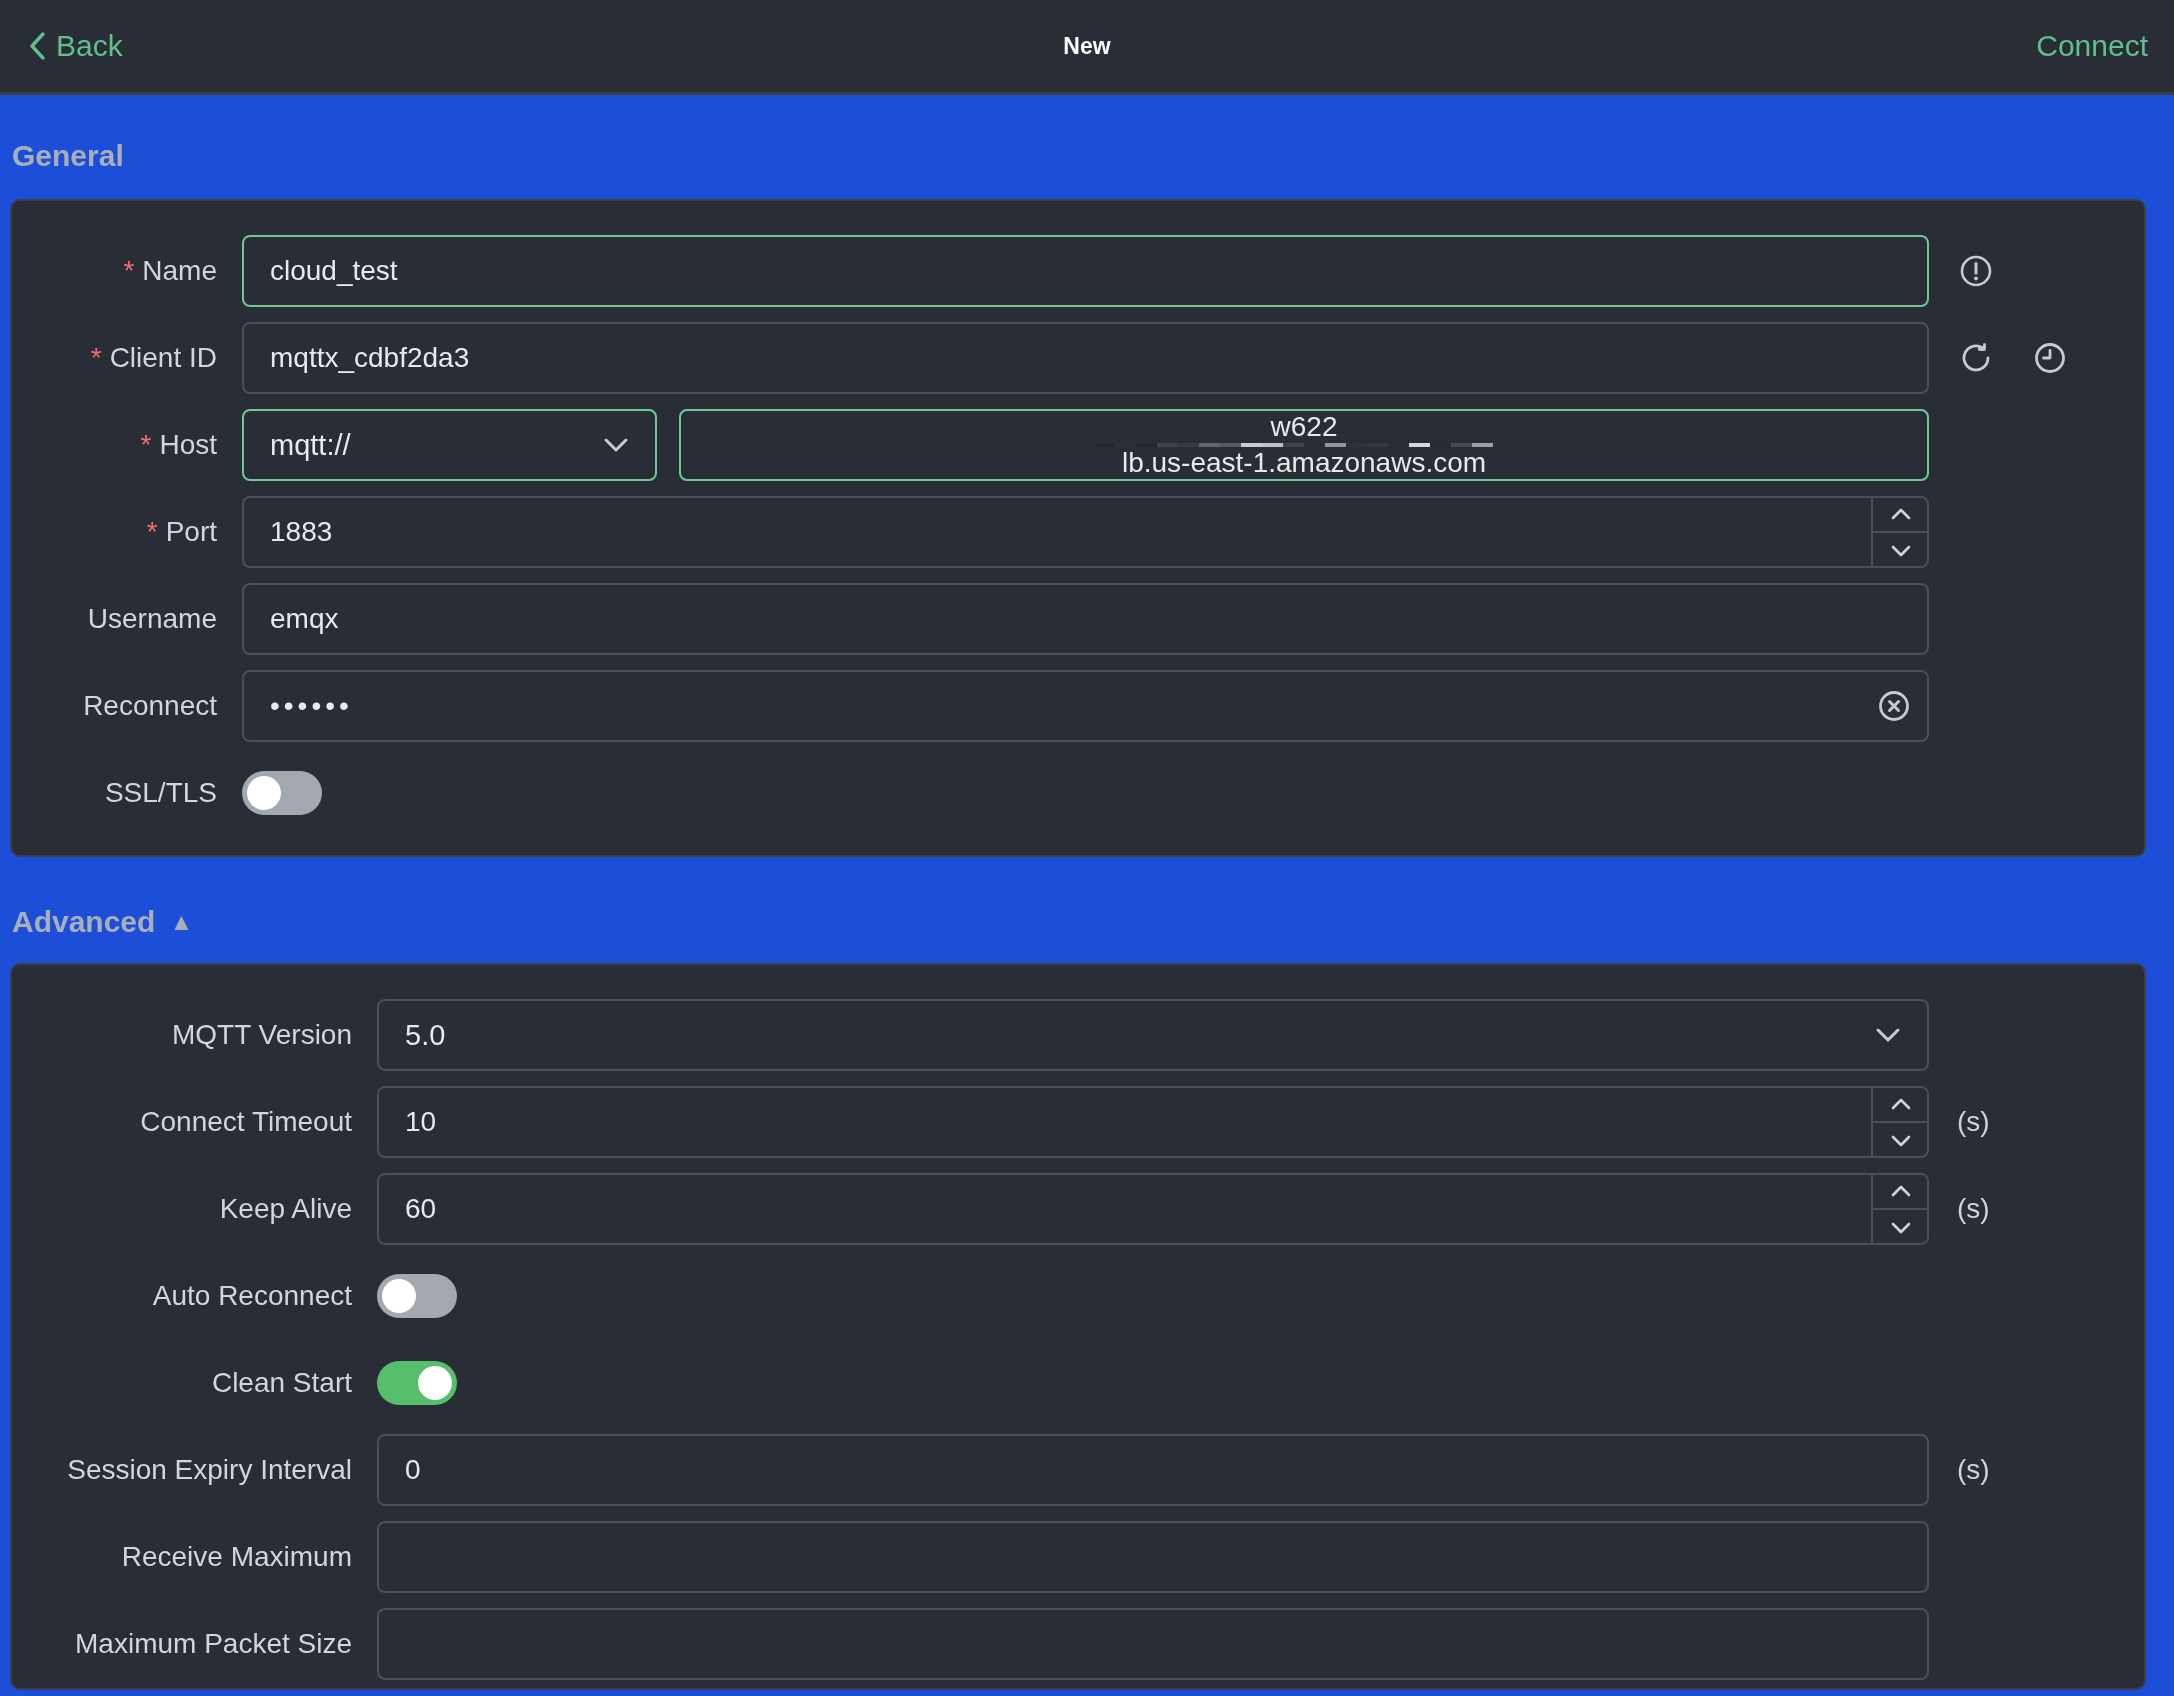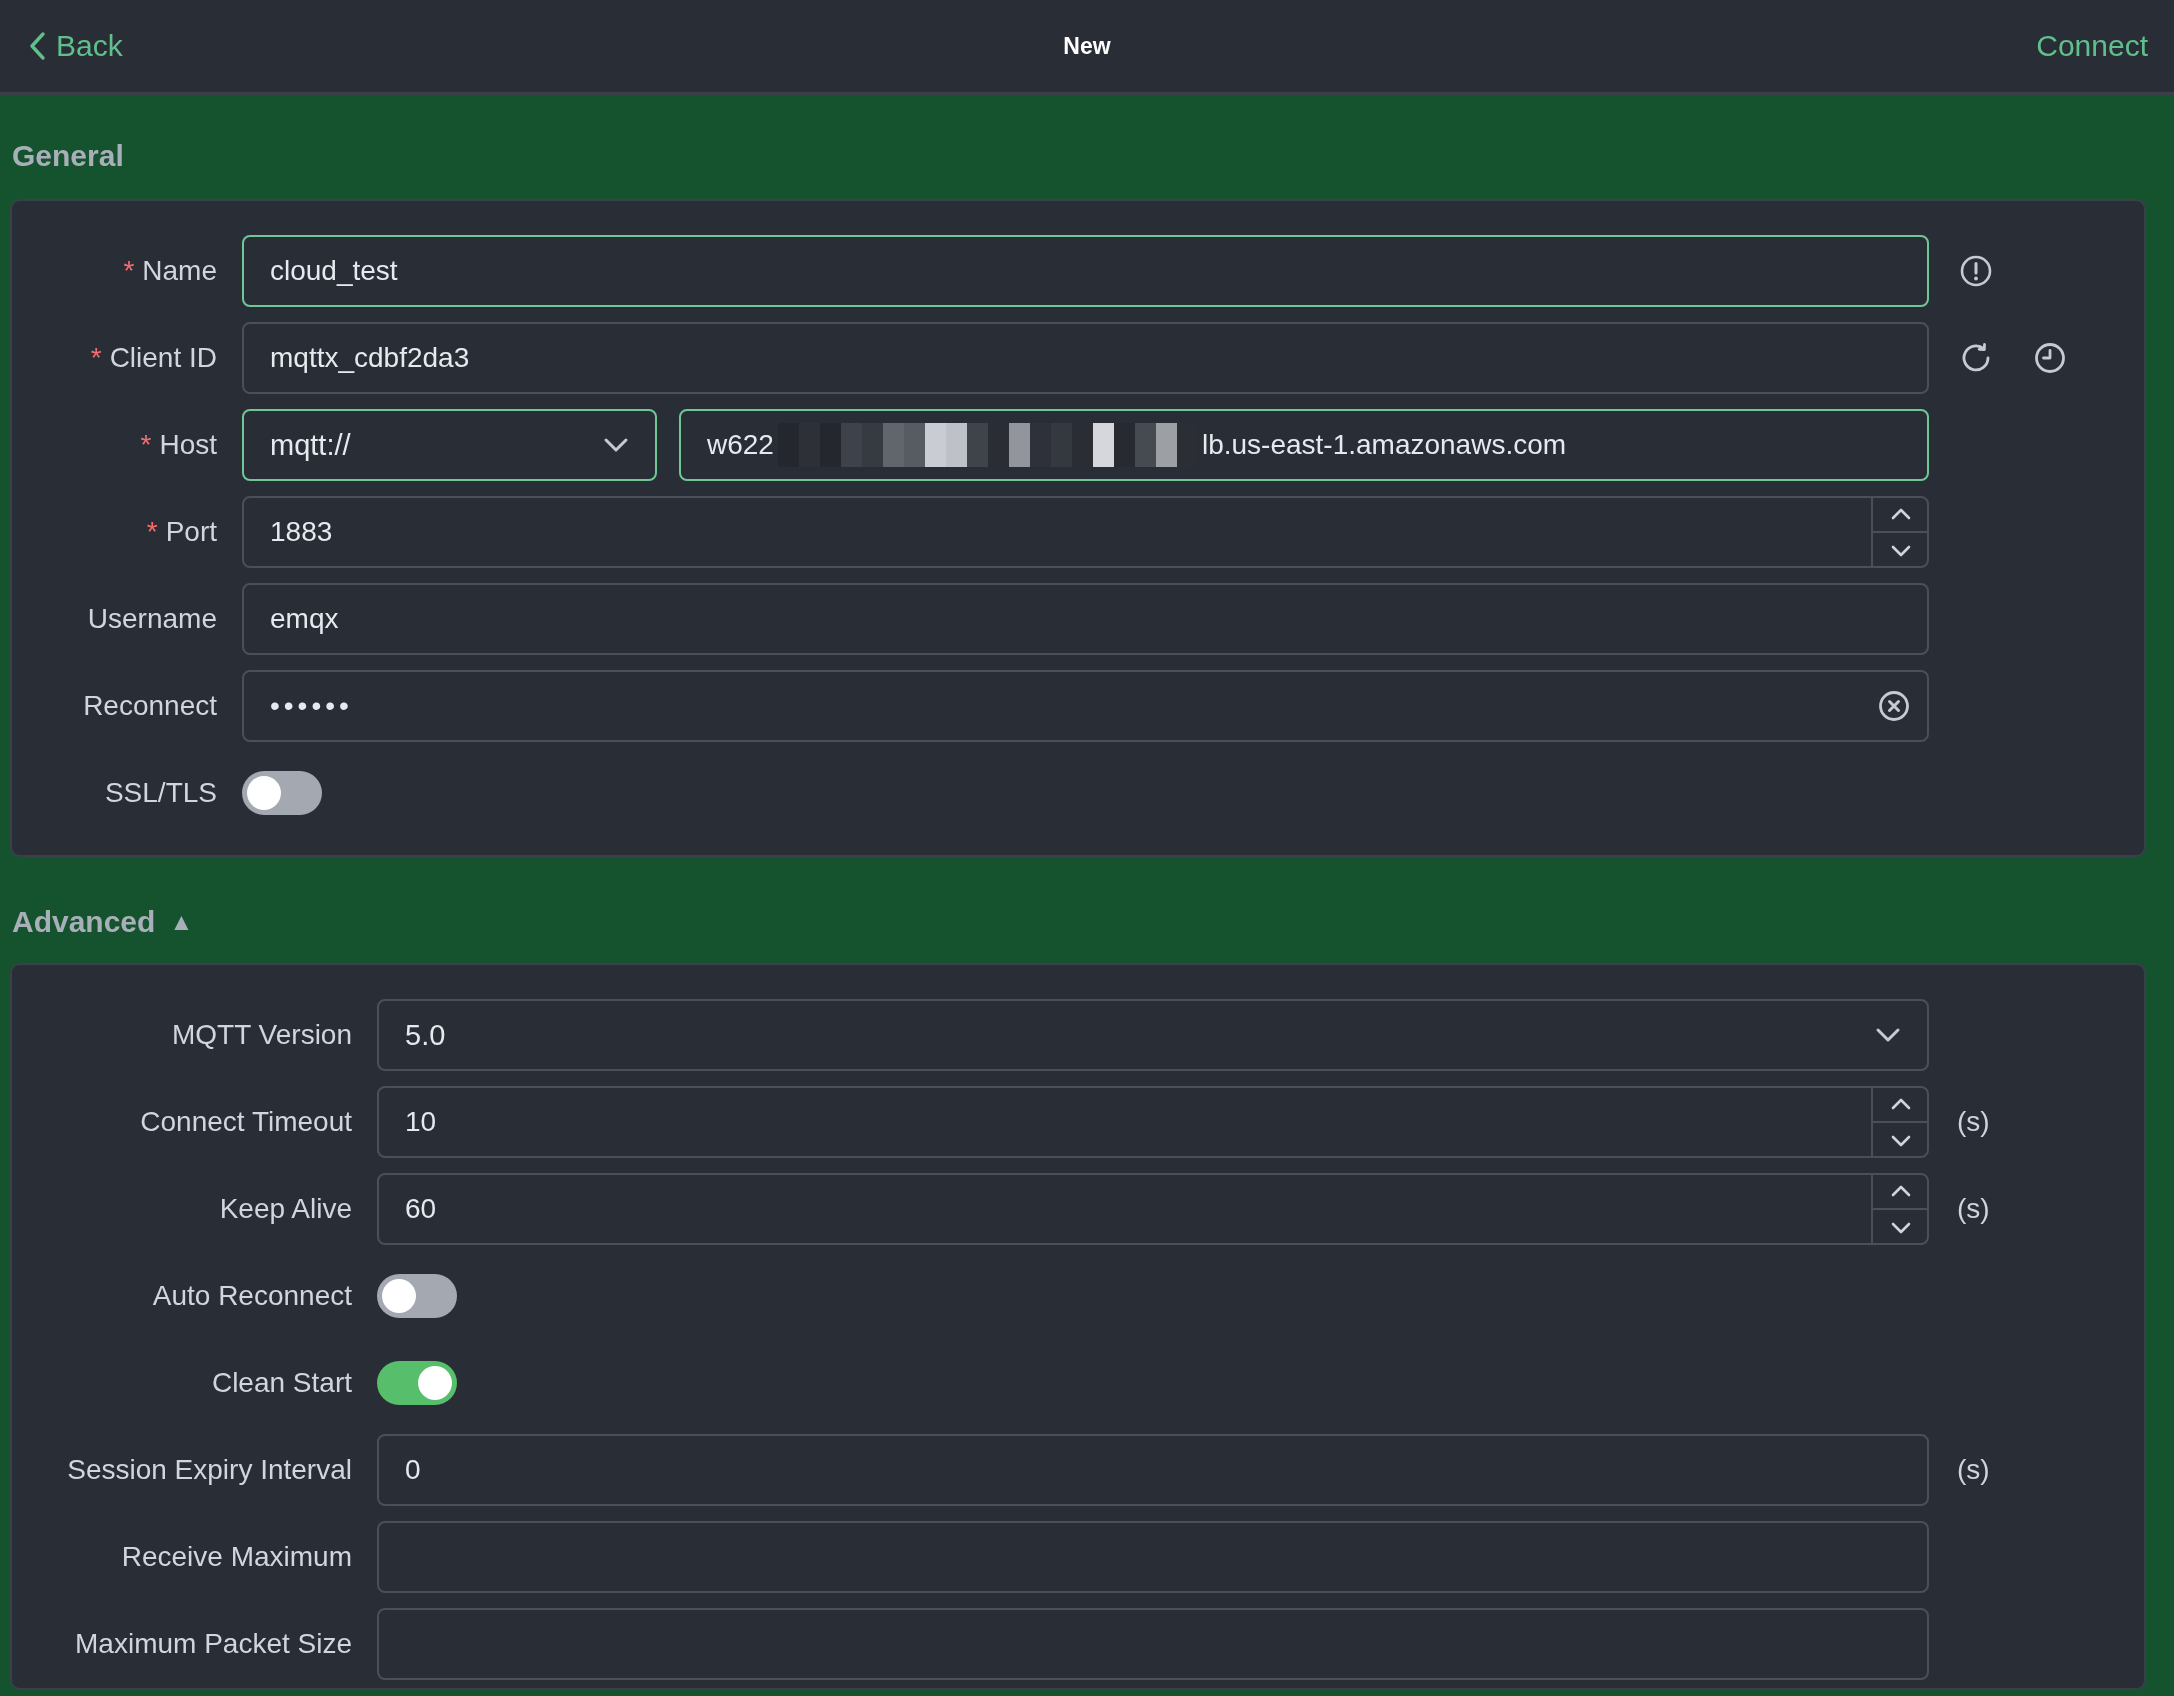--- a/index.html
+++ b/index.html
@@ -1,18 +1,18 @@
 <!DOCTYPE html>
 <html><head>
 <meta charset="utf-8">
 <style>
   * { margin:0; padding:0; box-sizing:border-box; }
   html,body { background:#20242c; }
   body { font-family:"Liberation Sans", sans-serif; }
-  .app { position:relative; width:2174px; height:1696px; background:#14532d; overflow:hidden; color:#e6e9ed; }
+  .app { position:relative; width:2174px; height:1696px; background:#1d4ed8; overflow:hidden; color:#e6e9ed; }
 
   
   .topbar { position:relative; height:95px; background:#282d36; border-bottom:3px solid #3a3f48;
             display:flex; align-items:center; justify-content:space-between; padding:0 26px; }
   .link { color:#61bf8c; font-size:30px; cursor:pointer; display:flex; align-items:center; gap:8px; }
   .topbar-title { position:absolute; left:50%; top:50%; transform:translate(-50%,-50%);
                   font-size:23px; font-weight:700; color:#ffffff; }
   .icon { display:inline-flex; align-items:center; justify-content:center; }
   .icon svg { display:block; }
 
@@ -49,21 +49,21 @@
   
   .stepper { position:absolute; right:0; top:0; width:58px; height:100%; border-left:2px solid #4a505a; display:flex; flex-direction:column; }
   .step-btn { flex:1; display:flex; align-items:center; justify-content:center; cursor:pointer; }
   .step-btn.up { border-bottom:2px solid #4a505a; border-top-right-radius:6px; }
 
   
   .select-box { display:flex; align-items:center; justify-content:space-between; cursor:pointer; }
   .select-box .sel-text { font-size:29px; color:#e6e9ed; }
 
   
-  .composite { display:flex; align-items:center; }
+  .composite { display:flex; align-items:center;flex-direction:column; }
   .redacted { width:420px; height:44px; margin:0 4px; border-radius:4px;
     background:linear-gradient(90deg,
       #24272e 0 21px, #2d3037 21px 42px, #24272e 42px 63px, #3e424a 63px 84px, #363a41 84px 105px,
       #61656c 105px 126px, #575b62 126px 147px, #c9cdd3 147px 168px, #bec2c8 168px 189px, #3f434a 189px 210px,
       #2a2d34 210px 231px, #92959b 231px 252px, #2e3139 252px 273px, #34383f 273px 294px, #2a2d34 294px 315px,
       #d5d7dc 315px 336px, #272a31 336px 357px, #464a51 357px 378px, #9ca0a5 378px 399px, #2b2e35 399px 420px); }
 
   
   .toggle { width:80px; height:44px; border-radius:22px; background:#a3a8b1; position:relative; cursor:pointer; }
   .toggle .knob { position:absolute; left:5px; top:5px; width:34px; height:34px; border-radius:50%; background:#ffffff; }

